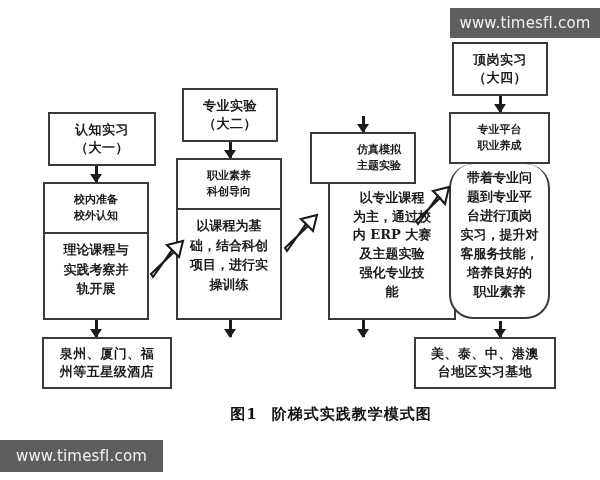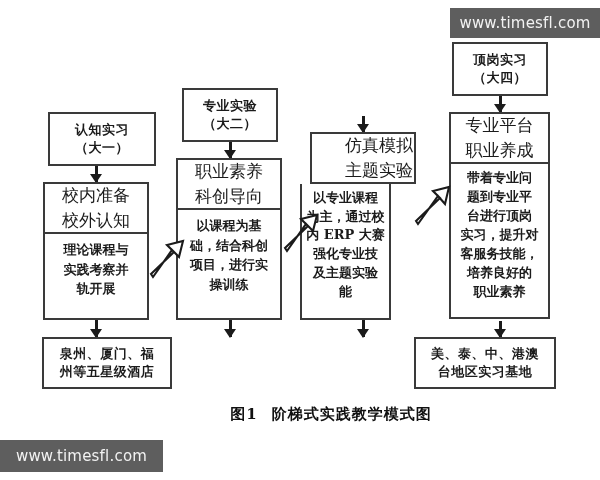--- a/index.html
+++ b/index.html
@@ -35,21 +35,21 @@
   
   .sub-title{
     position:absolute;
     box-sizing:border-box;
     border:2px solid #3a3a3a;
     border-bottom-width:2px;
     background:#fff;
     display:flex;flex-direction:column;
     align-items:center;justify-content:center;
     text-align:center;
-    font-size:17px;font-weight:400;color:#1b1b1b;
+    font-size:11px;font-weight:700;color:#1b1b1b;
     line-height:1.45;
   }
   .sub-body{
     position:absolute;
     box-sizing:border-box;
     border:2px solid #3a3a3a;
     border-top:none;
     background:#fff;
     display:flex;flex-direction:column;
     align-items:center;justify-content:flex-start;
@@ -173,26 +173,26 @@
 
   <div class="varrow" style="left:356px;top:116px;width:14px;height:16px;">
     <span class="stem"></span>
     <span class="head"></span>
   </div>
 
   <div class="sub-title" style="left:310px;top:132px;width:106px;height:52px;padding-left:32px;">
     <span class="ln">仿真模拟</span>
     <span class="ln">主题实验</span>
   </div>
-  <div class="sub-body jw" style="left:300px;top:184px;width:91px;height:136px;padding:5px 8px 0 8px;line-height:1.44;">
+  <div class="sub-body jw" style="left:328px;top:184px;width:128px;height:136px;padding:5px 8px 0 8px;line-height:1.44;">
     <span class="ln">以专业课程</span>
     <span class="ln">为主，通过校</span>
     <span class="ln">内 ERP 大赛</span>
+    <span class="ln">及主题实验</span>
     <span class="ln">强化专业技</span>
-    <span class="ln">及主题实验</span>
     <span class="ln" style="text-align-last:left;">能</span>
   </div>
 
   <div class="varrow" style="left:356px;top:320px;width:14px;height:17px;">
     <span class="stem"></span>
     <span class="head"></span>
   </div>
 
   <div class="box stage" style="left:452px;top:42px;width:96px;height:54px;">
     <span class="ln">顶岗实习</span>
@@ -201,21 +201,21 @@
 
   <div class="varrow" style="left:493px;top:96px;width:14px;height:16px;">
     <span class="stem"></span>
     <span class="head"></span>
   </div>
 
   <div class="sub-title" style="left:449px;top:112px;width:101px;height:52px;">
     <span class="ln">专业平台</span>
     <span class="ln">职业养成</span>
   </div>
-  <div class="sub-body jw" style="left:449px;top:164px;width:101px;height:155px;padding:5px 6px 0 6px;line-height:1.46;">
+  <div class="sub-body jw" style="left:449px;top:164px;width:101px;height:155px;padding:5px 6px 0 6px;line-height:1.46;border-radius:24px;">
     <span class="ln">带着专业问</span>
     <span class="ln">题到专业平</span>
     <span class="ln">台进行顶岗</span>
     <span class="ln">实习，提升对</span>
     <span class="ln">客服务技能，</span>
     <span class="ln">培养良好的</span>
     <span class="ln" style="text-align-last:center;">职业素养</span>
   </div>
 
   <div class="varrow" style="left:493px;top:321px;width:14px;height:16px;">

